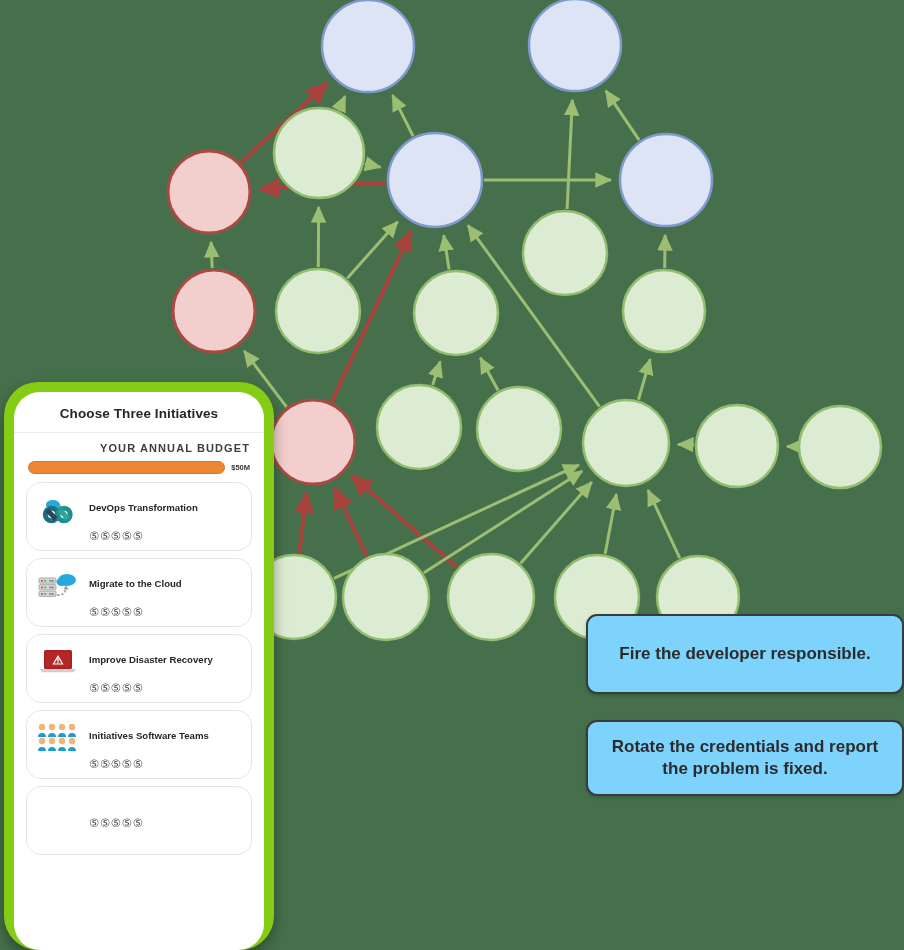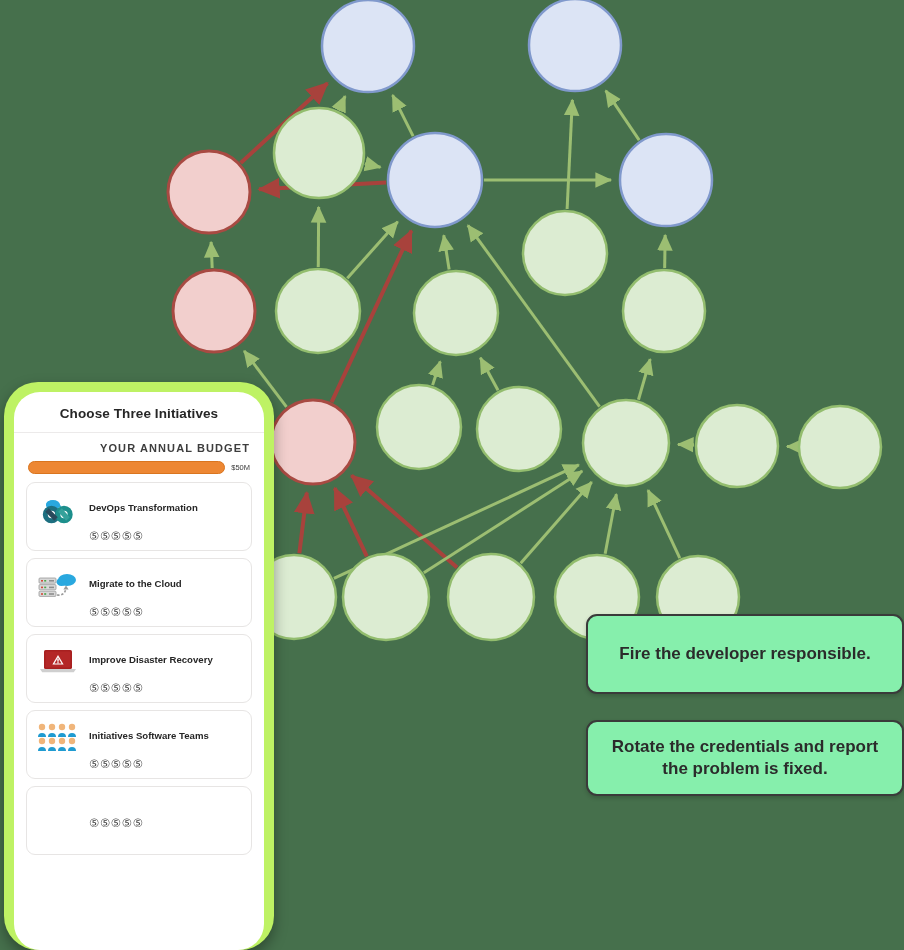--- a/index.html
+++ b/index.html
@@ -9,21 +9,21 @@
     font-family:"Liberation Sans", sans-serif;
   }
   #stage{position:absolute;inset:0;width:904px;height:950px;}
 
   
   #graph-svg{position:absolute;left:0;top:0;width:904px;height:950px;}
 
   
   #phone{
     position:absolute;left:4px;top:382px;width:270px;height:568px;
-    background:#bef264;border-radius:34px;
+    background:#84cc16;border-radius:34px;
     box-shadow:0 6px 14px rgba(0,0,0,.35);
     padding:10px 10px 0 10px;box-sizing:border-box;
   }
   #phone-screen{
     background:#ffffff;border-radius:26px;width:100%;height:100%;
     overflow:hidden;box-sizing:border-box;
   }
   #phone-title{
     text-align:center;font-size:13.5px;font-weight:bold;color:#262626;
     padding:14px 6px 11px 6px;border-bottom:1px solid #eceaea;
@@ -32,38 +32,38 @@
   #budget-block{padding:9px 14px 4px 14px;}
   #budget-label{
     text-align:right;font-size:11px;font-weight:bold;color:#3d3d3d;
     letter-spacing:1.1px;margin-bottom:7px;
   }
   #budget-row{display:flex;align-items:center;gap:6px;}
   #budget-track{
     flex:1;height:11px;border-radius:7px;background:#ed8733;
     border:1px solid #d9751f;
   }
-  #budget-value{font-size:7.5px;font-weight:normal;color:#3a3a3a;white-space:nowrap;}
+  #budget-value{font-size:7.5px;font-weight:bold;color:#3a3a3a;white-space:nowrap;}
 
   #initiative-list{padding:4px 12px 10px 12px;}
   .initiative-card{
-    border:1px solid #e7e5e4;border-radius:9px;background:#fff;
+    border:1px solid #e7e5e4;border-radius:15px;background:#fff;
     margin-bottom:7px;padding:8px 9px 7px 9px;
     min-height:69px;box-sizing:border-box;
     display:flex;flex-direction:column;justify-content:center;
   }
   .ini-top{display:flex;align-items:center;gap:9px;}
   .ini-icon{width:44px;height:34px;flex:0 0 44px;display:flex;align-items:center;justify-content:center;}
   .ini-icon svg{display:block;}
   .ini-name{font-size:9.6px;font-weight:bold;color:#262626;line-height:1.35;}
   .ini-cost{margin-left:53px;margin-top:5px;font-size:11.5px;color:#3a3a3a;letter-spacing:.6px;line-height:1;}
 
   
   .option-card{
-    position:absolute;background:#86efac;border:2.5px solid #3a3a3a;
+    position:absolute;background:#7dd3fc;border:2.5px solid #3a3a3a;
     border-radius:11px;display:flex;align-items:center;justify-content:center;
     text-align:center;box-sizing:border-box;
     font-size:17px;font-weight:bold;color:#2b2b2b;line-height:1.28;
     padding:10px 16px;
     box-shadow:0 2px 4px rgba(0,0,0,.18);
   }
   #option-1{left:586px;top:614px;width:318px;height:80px;}
   #option-2{left:586px;top:720px;width:318px;height:76px;}
   #option-3{left:586px;top:826px;width:318px;height:80px;}
 </style>

